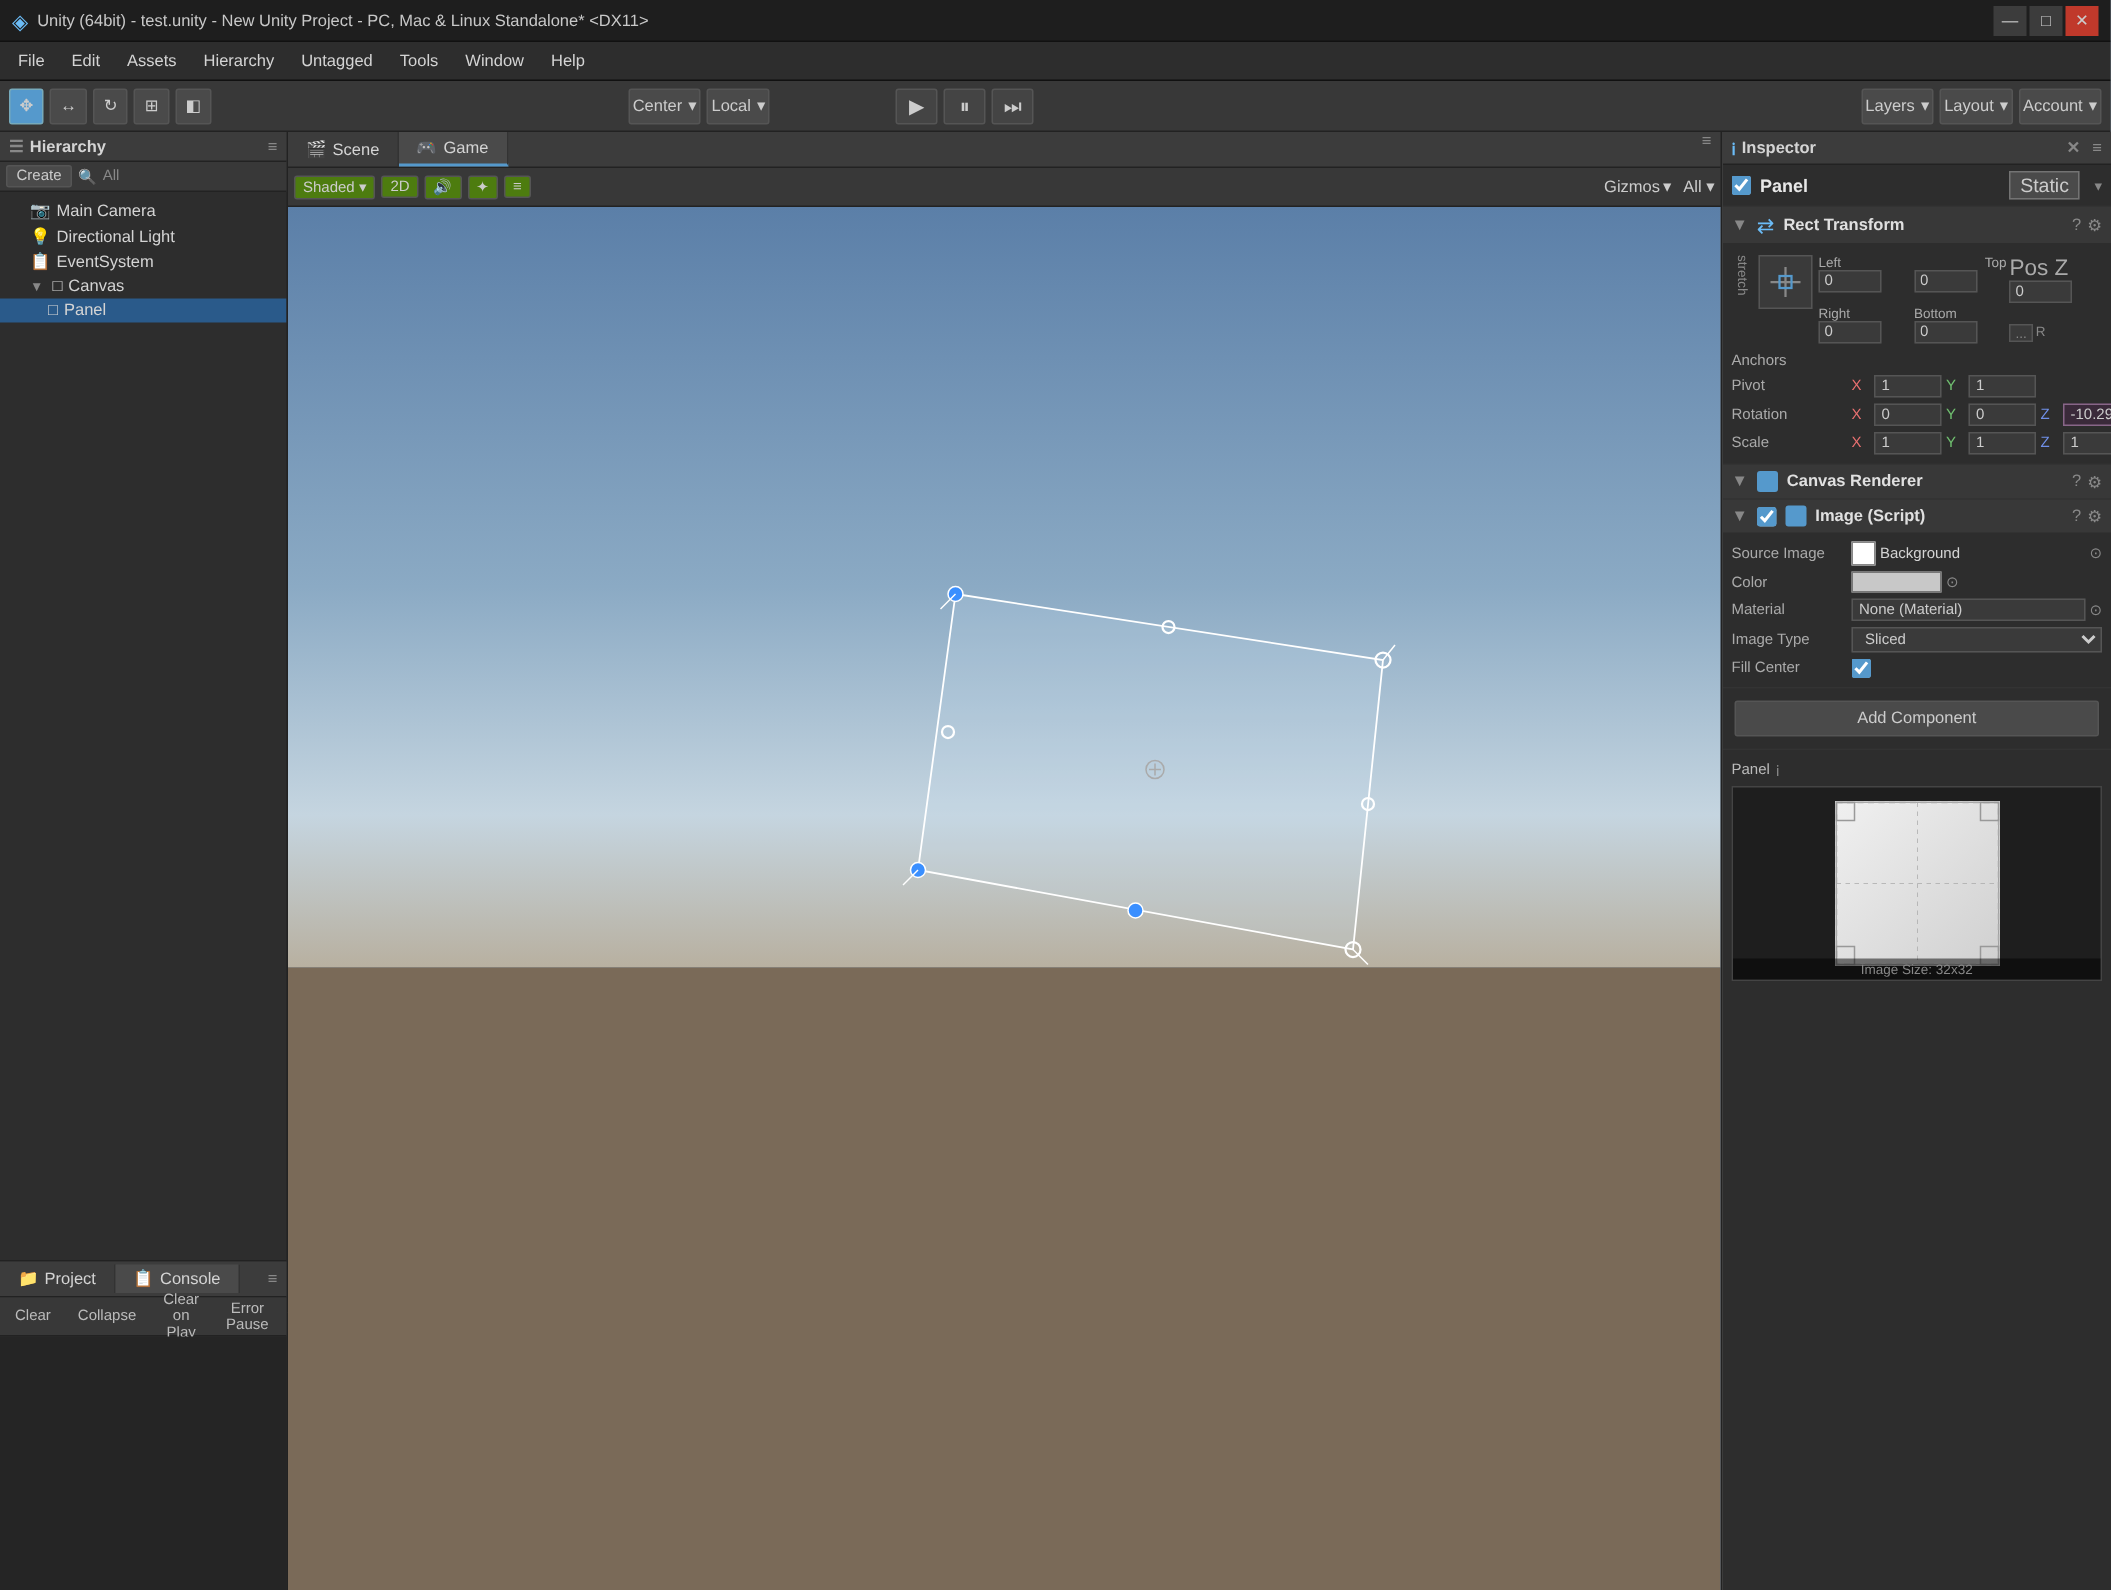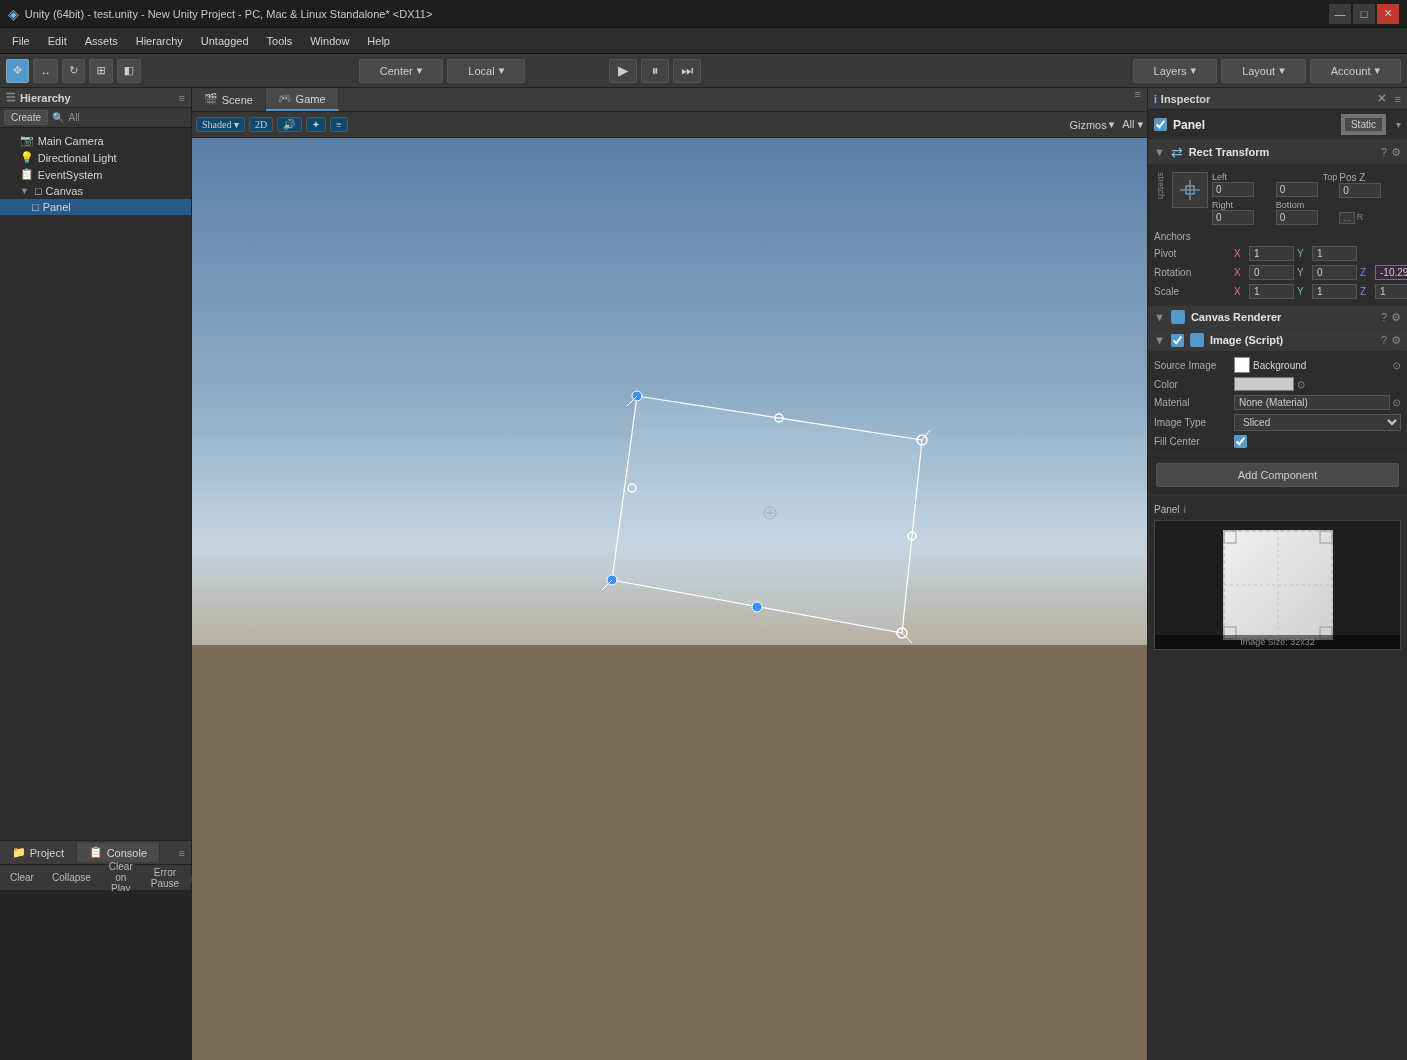--- a/index.html
+++ b/index.html
@@ -15,21 +15,21 @@
     #menu-bar { background: #2d2d2d; height: 26px; display: flex; align-items: center; padding: 0 4px; border-bottom: 1px solid #111; gap: 2px; }
     .menu-item { padding: 2px 8px; color: #d4d4d4; cursor: pointer; font-size: 11px; }
 
     
     #toolbar { background: #383838; height: 34px; display: flex; align-items: center; padding: 0 6px; border-bottom: 1px solid #222; gap: 4px; }
     .tool-btn { background: #4a4a4a; border: 1px solid #555; color: #ccc; padding: 2px 6px; cursor: pointer; font-size: 11px; border-radius: 2px; display: flex; align-items: center; gap: 3px; height: 24px; }
     .tool-btn.active { background: #5599cc; border-color: #7ab; }
     #toolbar-center { margin: 0 auto; display: flex; gap: 4px; }
     .play-btn { background: #444; border: 1px solid #555; color: #ccc; width: 28px; height: 24px; cursor: pointer; display: flex; align-items: center; justify-content: center; border-radius: 2px; }
     .toolbar-right { display: flex; gap: 4px; margin-left: auto; }
-    .toolbar-dropdown { background: #4a4a4a; border: 1px solid #555; color: #ccc; padding: 2px 20px; cursor: pointer; font-size: 11px; border-radius: 2px; height: 24px; display: flex; align-items: center; gap: 4px; }
+    .toolbar-dropdown { background: #4a4a4a; border: 1px solid #555; color: #ccc; padding: 2px 2px; cursor: pointer; font-size: 11px; border-radius: 2px; height: 24px; display: flex; align-items: center; gap: 4px; }
 
     
     #main-layout { display: flex; height: calc(1060px - 28px - 26px - 34px); }
 
     
     #hierarchy { width: 192px; background: #2d2d2d; border-right: 1px solid #222; display: flex; flex-direction: column; min-height: 0; }
     #hierarchy-header { background: #3c3c3c; padding: 3px 6px; border-bottom: 1px solid #222; display: flex; align-items: center; gap: 4px; font-size: 11px; font-weight: bold; }
     #hierarchy-toolbar { background: #383838; padding: 2px 4px; border-bottom: 1px solid #222; display: flex; align-items: center; gap: 4px; }
     .hier-btn { background: #4a4a4a; border: 1px solid #555; color: #ccc; padding: 1px 6px; cursor: pointer; font-size: 10px; border-radius: 2px; }
     #hierarchy-tree { flex: 1; overflow-y: auto; padding: 4px 0; }
@@ -37,21 +37,21 @@
     .tree-item.selected { background: #2a5a8a; }
     .tree-item .indent { display: inline-block; }
     .tree-arrow { font-size: 9px; margin-right: 2px; color: #888; }
 
     
     #center-panel { flex: 1; display: flex; flex-direction: column; min-width: 0; }
     #scene-tabs { background: #3c3c3c; height: 24px; display: flex; border-bottom: 1px solid #222; }
     .scene-tab { padding: 3px 12px; cursor: pointer; font-size: 11px; border-right: 1px solid #333; display: flex; align-items: center; gap: 4px; }
     .scene-tab.active { background: #4a4a4a; border-bottom: 2px solid #5599cc; }
     #scene-toolbar { background: #383838; height: 26px; display: flex; align-items: center; padding: 0 4px; gap: 4px; border-bottom: 1px solid #222; }
-    .scene-tool { background: #0c4a6e; border: 1px solid #555; color: #ccc; padding: 1px 5px; cursor: pointer; font-size: 10px; border-radius: 2px; font-family: Liberation Serif, serif; }
+    .scene-tool { background: #4d7c0f; border: 1px solid #555; color: #ccc; padding: 1px 5px; cursor: pointer; font-size: 10px; border-radius: 2px; }
     #scene-view { flex: 1; position: relative; overflow: hidden; background: #6a7a8a; }
 
     
     #scene-sky { position: absolute; top: 0; left: 0; right: 0; height: 55%; background: linear-gradient(180deg, #5b7fa8 0%, #8baac4 50%, #c5d5e0 80%, #b8b0a0 100%); }
     #scene-ground { position: absolute; bottom: 0; left: 0; right: 0; height: 45%; background: #7a6a58; }
 
     
     #console-panel { height: 220px; background: #2d2d2d; border-top: 1px solid #222; display: flex; flex-direction: column; }
     #console-tabs { background: #3c3c3c; height: 24px; display: flex; border-bottom: 1px solid #222; align-items: center; }
     .console-tab { padding: 3px 12px; cursor: pointer; font-size: 11px; border-right: 1px solid #333; display: flex; align-items: center; gap: 4px; }
@@ -62,21 +62,21 @@
     #console-status { display: flex; align-items: center; gap: 12px; margin-left: auto; padding-right: 8px; font-size: 10px; color: #aaa; }
 
     
     #inspector { width: 260px; background: #2d2d2d; border-left: 1px solid #222; display: flex; flex-direction: column; overflow-y: auto; }
     #inspector-header { background: #3c3c3c; padding: 3px 6px; border-bottom: 1px solid #222; display: flex; align-items: center; gap: 4px; font-weight: bold; }
     .inspector-close { margin-left: auto; cursor: pointer; color: #888; }
 
     .insp-obj-header { padding: 4px 6px; border-bottom: 1px solid #333; display: flex; align-items: center; gap: 6px; }
     .obj-checkbox { accent-color: #5599cc; }
     .obj-name { font-size: 12px; color: #e8e8e8; font-weight: bold; }
-    .static-btn { margin-left: auto; background: #4a4a4a; border: 4px solid #737373; color: #ccc; padding: 1px 6px; font-size: 10px; cursor: pointer; }
+    .static-btn { margin-left: auto; background: #4a4a4a; border: 1px solid #737373; color: #ccc; padding: 1px 6px; font-size: 13px; cursor: pointer; }
 
     .insp-tag-layer { padding: 3px 6px; border-bottom: 1px solid #333; display: flex; align-items: center; gap: 8px; font-size: 10px; }
     .tag-dropdown { background: #3a3a3a; border: 1px solid #555; color: #ccc; padding: 1px 4px; font-size: 10px; cursor: pointer; }
 
     .insp-component { border-bottom: 1px solid #333; }
     .comp-header { padding: 4px 6px; background: #383838; display: flex; align-items: center; gap: 6px; cursor: pointer; }
     .comp-title { font-size: 11px; color: #e0e0e0; font-weight: bold; }
     .comp-icons { margin-left: auto; display: flex; gap: 4px; }
     .comp-icon-btn { cursor: pointer; color: #888; font-size: 11px; }
 
@@ -357,21 +357,21 @@
             <div style="display:grid; grid-template-columns:1fr 1fr 1fr; gap:2px; margin-bottom:2px;">
               <div>
                 <div style="font-size:9px; color:#aaa;">Left</div>
                 <input type="text" class="rt-val" value="0" style="">
               </div>
               <div>
                 <div style="font-size:9px; color:#aaa;text-align:right;">Top</div>
                 <input type="text" class="rt-val" value="0" style="">
               </div>
               <div>
-                <div style="font-size:10px; color:#aaa;">Pos Z</div>
+                <div style="font-size:15px; color:#aaa;">Pos Z</div>
                 <input type="text" class="rt-val" value="0" style="">
               </div>
             </div>
 
             <div style="display:grid; grid-template-columns:1fr 1fr 1fr; gap:2px;">
               <div>
                 <div style="font-size:9px; color:#aaa;">Right</div>
                 <input type="text" class="rt-val" value="0" style="">
               </div>
               <div>

